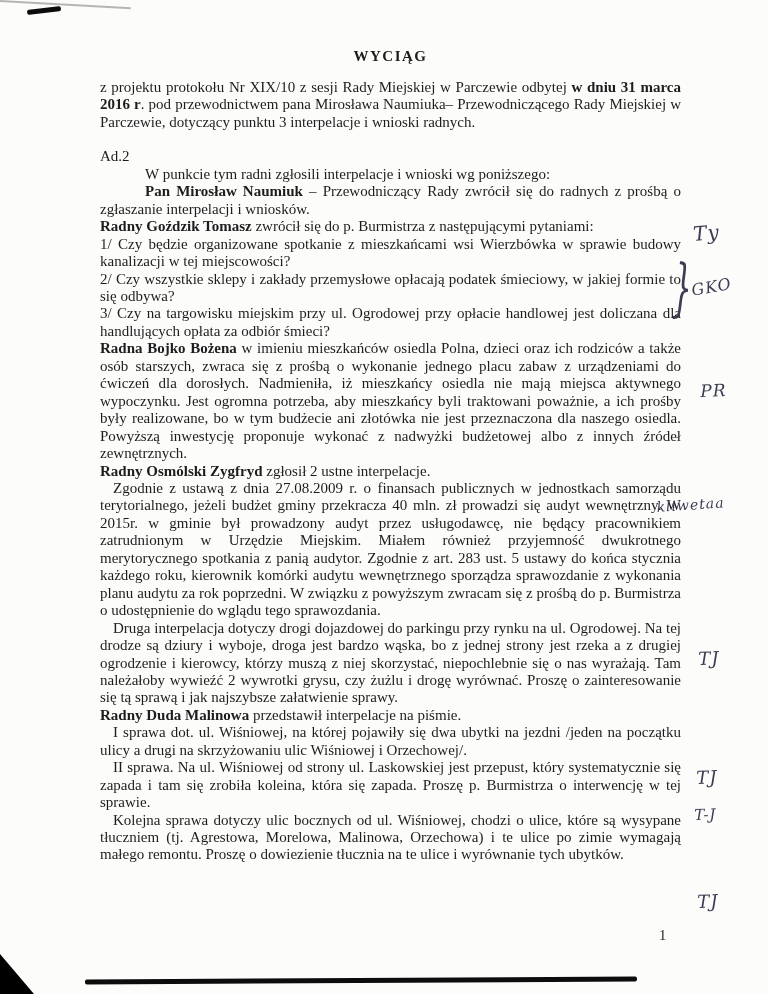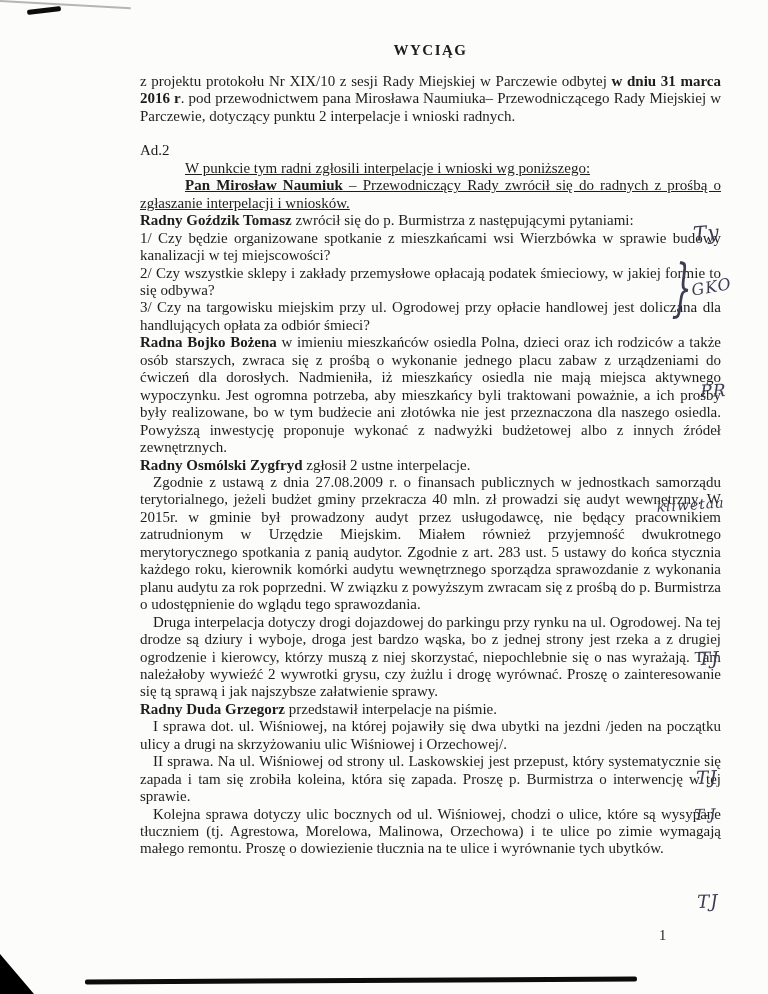--- a/index.html
+++ b/index.html
@@ -7,31 +7,31 @@
   body {
     background: var(--paper, #fcfcfb);
     font-family: "Liberation Serif", "DejaVu Serif", serif;
   }
   .page {
     position:relative; width:768px; height:994px;
     background: var(--paper, #fcfcfb);
     overflow:hidden;
     color: var(--text, #1d1d1d);
   }
-  .content { position:absolute; left:100px; top:42px; width:581px;margin-left:40px; }
+  .content { position:absolute; left:100px; top:48px; width:581px; }
   .doc-title {
     text-align:center; font-weight:bold; font-size:15px;
     letter-spacing:1.5px; margin-bottom:14px;
   }
   .para {
     font-size:15px; line-height:17.45px;
     text-align:justify; hyphens:none;
   }
   .para.center { text-align:left; }
-  .para.indent-lg { text-indent:45px;text-decoration:underline; }
+  .para.indent-lg { text-indent:45px; }
   .para.indent-sm { text-indent:13px; }
   .para.gap-before { margin-top:17px; }
   .bold { font-weight:bold; }
   .page-number { position:absolute; left:659px; top:927px; font-size:14.5px; }
   .annotations-layer { position:absolute; inset:0; pointer-events:none; }
   .handwriting {
     position:absolute;
     font-family:"DejaVu Serif", serif;
     font-style:italic;
     letter-spacing:1px;
@@ -49,33 +49,33 @@
   }
 </style>
 </head>
 <body>
 
 <div class="page">
 
   <div class="content">
     <div class="doc-title">WYCIĄG</div>
     <div>
-        <p class="para"><span class="reg">z projektu protokołu Nr XIX/10 z sesji Rady Miejskiej w Parczewie odbytej </span><span class="bold">w dniu 31 marca 2016 r</span><span class="reg">. pod przewodnictwem pana Mirosława Naumiuka– Przewodniczącego Rady Miejskiej w Parczewie, dotyczący punktu 2 interpelacje i wnioski radnych.</span></p>
+        <p class="para"><span class="reg">z projektu protokołu Nr XIX/10 z sesji Rady Miejskiej w Parczewie odbytej </span><span class="bold">w dniu 31 marca 2016 r</span><span class="reg">. pod przewodnictwem pana Mirosława Naumiuka– Przewodniczącego Rady Miejskiej w Parczewie, dotyczący punktu 3 interpelacje i wnioski radnych.</span></p>
         <p class="para center gap-before"><span class="reg">Ad.2</span></p>
         <p class="para indent-lg"><span class="reg">W punkcie tym radni zgłosili interpelacje i wnioski wg poniższego:</span></p>
         <p class="para indent-lg"><span class="bold">Pan Mirosław Naumiuk</span><span class="reg"> – Przewodniczący Rady zwrócił się do radnych z prośbą o zgłaszanie interpelacji i wniosków.</span></p>
         <p class="para"><span class="bold">Radny Goździk Tomasz</span><span class="reg"> zwrócił się do p. Burmistrza z następującymi pytaniami:</span></p>
         <p class="para"><span class="reg">1/ Czy będzie organizowane spotkanie z mieszkańcami wsi Wierzbówka w sprawie budowy kanalizacji w tej miejscowości?</span></p>
         <p class="para"><span class="reg">2/ Czy wszystkie sklepy i zakłady przemysłowe opłacają podatek śmieciowy, w jakiej formie to się odbywa?</span></p>
         <p class="para"><span class="reg">3/ Czy na targowisku miejskim przy ul. Ogrodowej przy opłacie handlowej jest doliczana dla handlujących opłata za odbiór śmieci?</span></p>
         <p class="para"><span class="bold">Radna Bojko Bożena</span><span class="reg"> w imieniu mieszkańców osiedla Polna, dzieci oraz ich rodziców a także osób starszych, zwraca się z prośbą o wykonanie jednego placu zabaw z urządzeniami do ćwiczeń dla dorosłych. Nadmieniła, iż mieszkańcy osiedla nie mają miejsca aktywnego wypoczynku. Jest ogromna potrzeba, aby mieszkańcy byli traktowani poważnie, a ich prośby były realizowane, bo w tym budżecie ani złotówka nie jest przeznaczona dla naszego osiedla. Powyższą inwestycję proponuje wykonać z nadwyżki budżetowej albo z innych źródeł zewnętrznych.</span></p>
         <p class="para"><span class="bold">Radny Osmólski Zygfryd</span><span class="reg"> zgłosił 2 ustne interpelacje.</span></p>
         <p class="para indent-sm"><span class="reg">Zgodnie z ustawą z dnia 27.08.2009 r. o finansach publicznych w jednostkach samorządu terytorialnego, jeżeli budżet gminy przekracza 40 mln. zł prowadzi się audyt wewnętrzny. W 2015r. w gminie był prowadzony audyt przez usługodawcę, nie będący pracownikiem zatrudnionym w Urzędzie Miejskim. Miałem również przyjemność dwukrotnego merytorycznego spotkania z panią audytor. Zgodnie z art. 283 ust. 5 ustawy do końca stycznia każdego roku, kierownik komórki audytu wewnętrznego sporządza sprawozdanie z wykonania planu audytu za rok poprzedni. W związku z powyższym zwracam się z prośbą do p. Burmistrza o udostępnienie do wglądu tego sprawozdania.</span></p>
         <p class="para indent-sm"><span class="reg">Druga interpelacja dotyczy drogi dojazdowej do parkingu przy rynku na ul. Ogrodowej. Na tej drodze są dziury i wyboje, droga jest bardzo wąska, bo z jednej strony jest rzeka a z drugiej ogrodzenie i kierowcy, którzy muszą z niej skorzystać, niepochlebnie się o nas wyrażają. Tam należałoby wywieźć 2 wywrotki grysu, czy żużlu i drogę wyrównać. Proszę o zainteresowanie się tą sprawą i jak najszybsze załatwienie sprawy.</span></p>
-        <p class="para"><span class="bold">Radny Duda Grzegorz</span><span class="reg"> przedstawił interpelacje na piśmie.</span></p>
+        <p class="para"><span class="bold">Radny Duda Malinowa</span><span class="reg"> przedstawił interpelacje na piśmie.</span></p>
         <p class="para indent-sm"><span class="reg">I sprawa dot. ul. Wiśniowej, na której pojawiły się dwa ubytki na jezdni /jeden na początku ulicy a drugi na skrzyżowaniu ulic Wiśniowej i Orzechowej/.</span></p>
         <p class="para indent-sm"><span class="reg">II sprawa. Na ul. Wiśniowej od strony ul. Laskowskiej jest przepust, który systematycznie się zapada i tam się zrobiła koleina, która się zapada. Proszę p. Burmistrza o interwencję w tej sprawie.</span></p>
         <p class="para indent-sm"><span class="reg">Kolejna sprawa dotyczy ulic bocznych od ul. Wiśniowej, chodzi o ulice, które są wysypane tłuczniem (tj. Agrestowa, Morelowa, Malinowa, Orzechowa) i te ulice po zimie wymagają małego remontu. Proszę o dowiezienie tłucznia na te ulice i wyrównanie tych ubytków.</span></p>
       </div>
   </div>
 
   <div class="page-number">1</div>
 
   <div class="annotations-layer">
       <div class="handwriting" style="left: 692px; top: 222px; font-size: 20px; transform: rotate(-5deg);">Ty</div>

